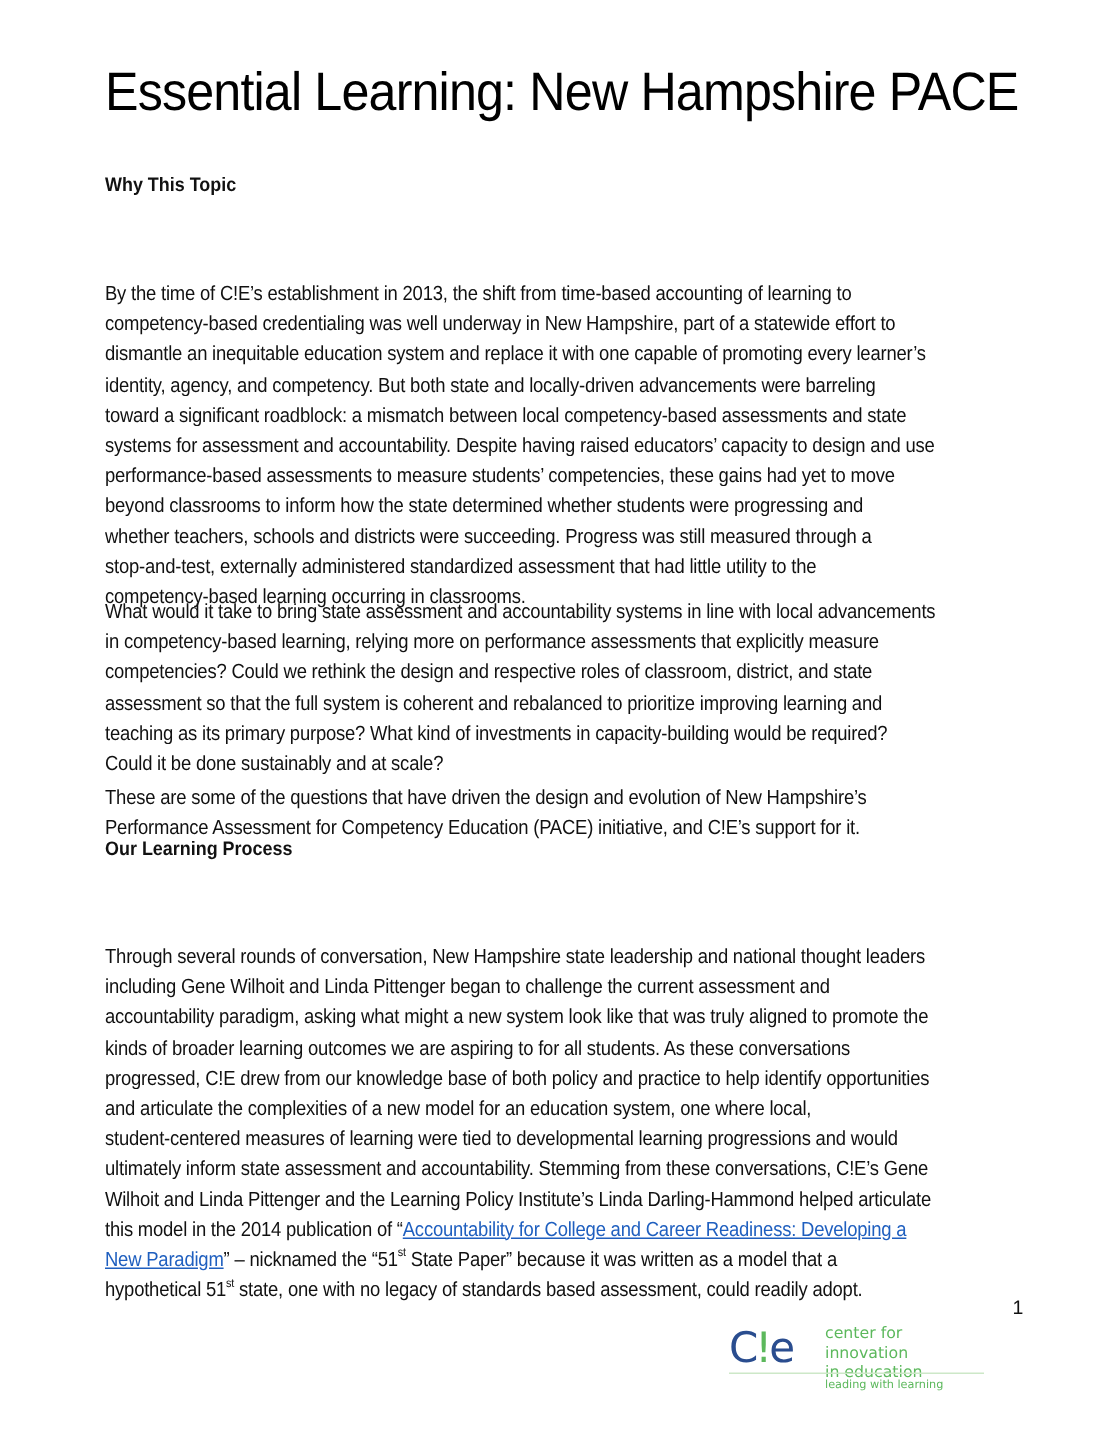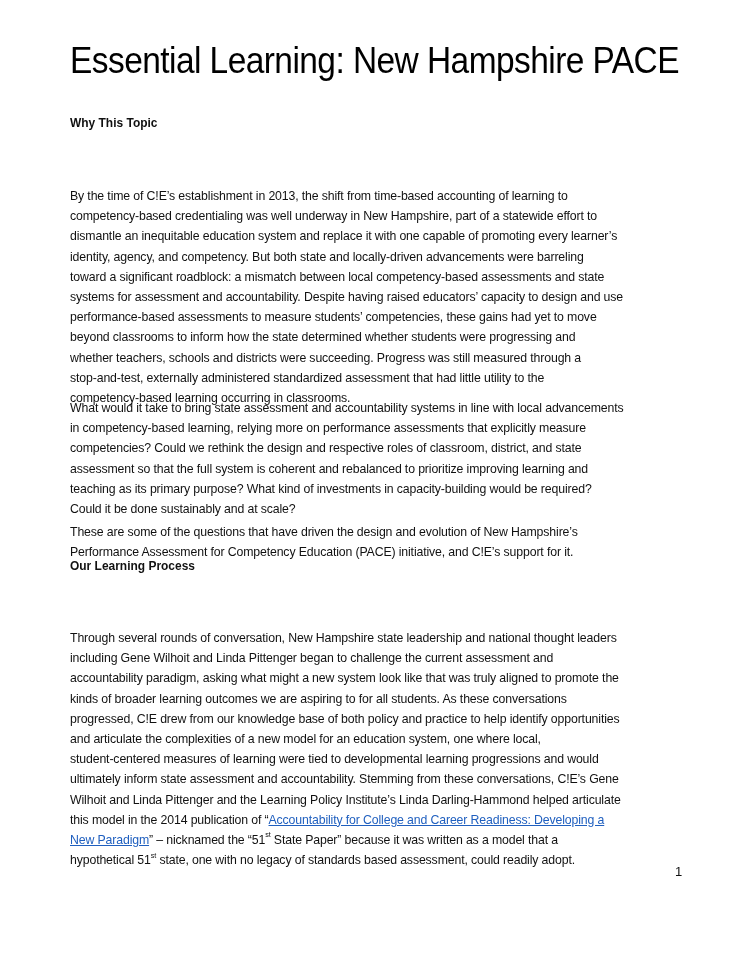--- a/index.html
+++ b/index.html
@@ -102,14 +102,25 @@
       <a class="link" href="#">New Paradigm</a><span>” –  nicknamed the “51</span><sup>st</sup><span> State Paper” because it was written as a model that a</span>
     </span>
     <span class="line">
       <span>hypothetical 51</span><sup>st</sup><span> state, one with no legacy of standards based assessment, could readily adopt.</span>
     </span>
   </div>
 
 
   <div class="page-number">1</div>
 
+  <div class="logo">
+    <div class="logo-mark">
+      <span>C</span><span class="bang">!</span><span>e</span>
+    </div>
+    <div class="logo-text">
+      <div>center for innovation</div>
+      <div>in education</div>
+    </div>
+    <div class="logo-rule"></div>
+    <div class="logo-tagline">leading with learning</div>
+  </div>
 
 </div>
 
 </body></html>

